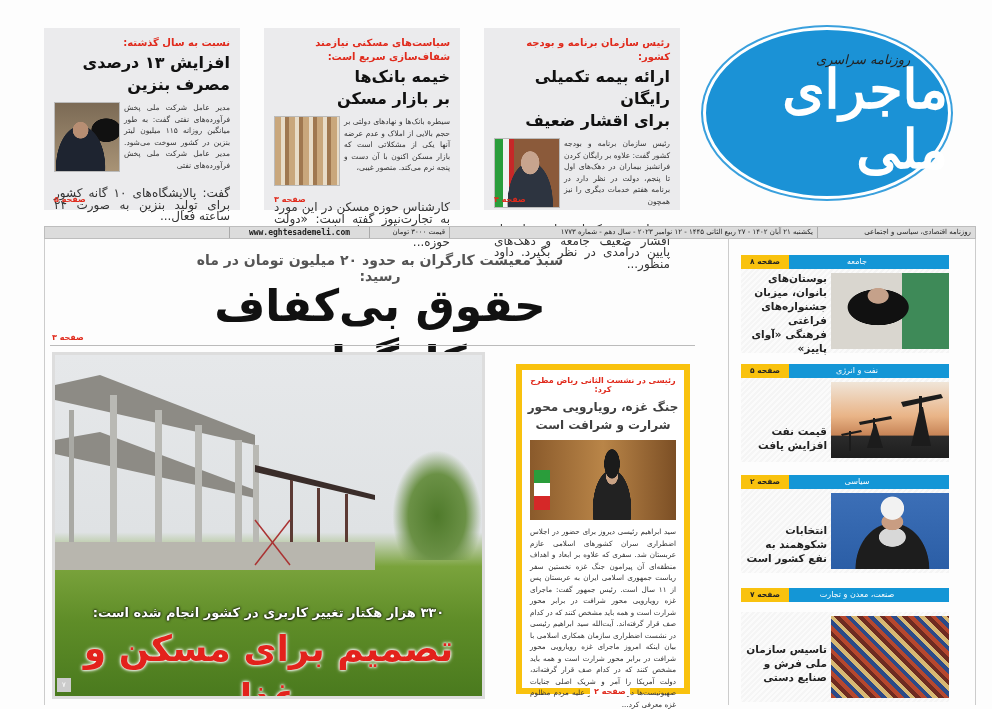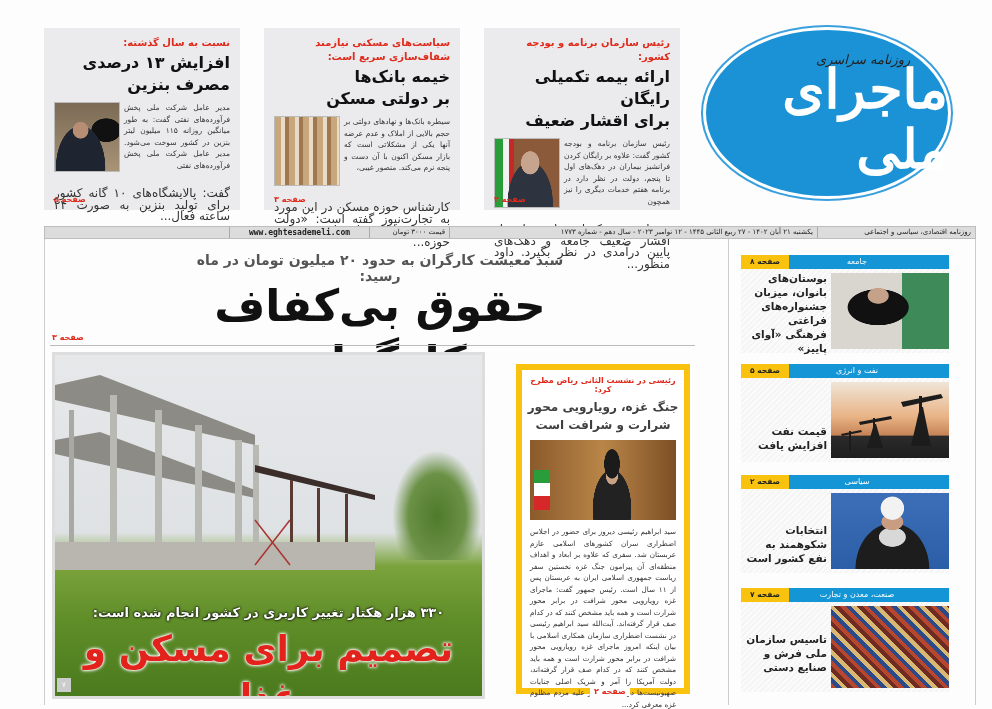--- a/index.html
+++ b/index.html
@@ -88,21 +88,21 @@
     <div class="text">رئیس سازمان برنامه و بودجه کشور گفت: علاوه بر رایگان کردن فرانشیز بیماران در دهک‌های اول تا پنجم، دولت در نظر دارد در برنامه هفتم خدمات دیگری را نیز همچون</div>
   </div>
   <div class="text2">خدمات بیمه تکمیلی برای حمایت از اقشار ضعیف جامعه و دهک‌های پایین درآمدی در نظر بگیرد. داود منظور...</div>
   <div class="pageref">صفحه ۴</div>
 </div>
 
 <div class="teaser" style="left:264px; width:196px;">
   <div class="kicker">سیاست‌های مسکنی نیازمند شفاف‌سازی سریع است:</div>
   <div class="headline">
     <div>خیمه بانک‌ها</div>
-    <div>بر دولتی مسکن</div>
+    <div>بر بازار مسکن</div>
   </div>
   <div class="body">
     <div class="photo" style="background: repeating-linear-gradient(90deg, #c9a77c 0 6px, #e8dcc8 6px 10px, #a07850 10px 14px), linear-gradient(#cfd8e0, #e9d7b8);"></div>
     <div class="text">سیطره بانک‌ها و نهادهای دولتی بر حجم بالایی از املاک و عدم عرضه آنها یکی از مشکلاتی است که بازار مسکن اکنون با آن دست و پنجه نرم می‌کند. منصور غیبی،</div>
   </div>
   <div class="text2">کارشناس حوزه مسکن در این مورد به تجارت‌نیوز گفته است: «دولت ضمن اجرای برنامه‌های خرد در حوزه...</div>
   <div class="pageref">صفحه ۳</div>
 </div>
 
 <div class="teaser" style="left:44px; width:196px;">
@@ -216,17 +216,17 @@
     <div class="thumb thumb-rouhani"></div>
     <div class="cap" style="top:34px;">انتخابات شکوهمند به نفع کشور است</div>
   </div>
 </div>
 
 <div class="section" style="top:588px;">
   <div class="bar">
     <span class="page">صفحه ۷</span>
     <span class="label">صنعت، معدن و تجارت</span>
   </div>
-  <div class="content" style="height:90px;">
+  <div class="content" style="height:90px;margin-top:10px;">
     <div class="thumb thumb-carpet" style="height:82px;"></div>
     <div class="cap" style="top:30px;">تاسیس سازمان ملی فرش و صنایع دستی</div>
   </div>
 </div>
 
 </body></html>

